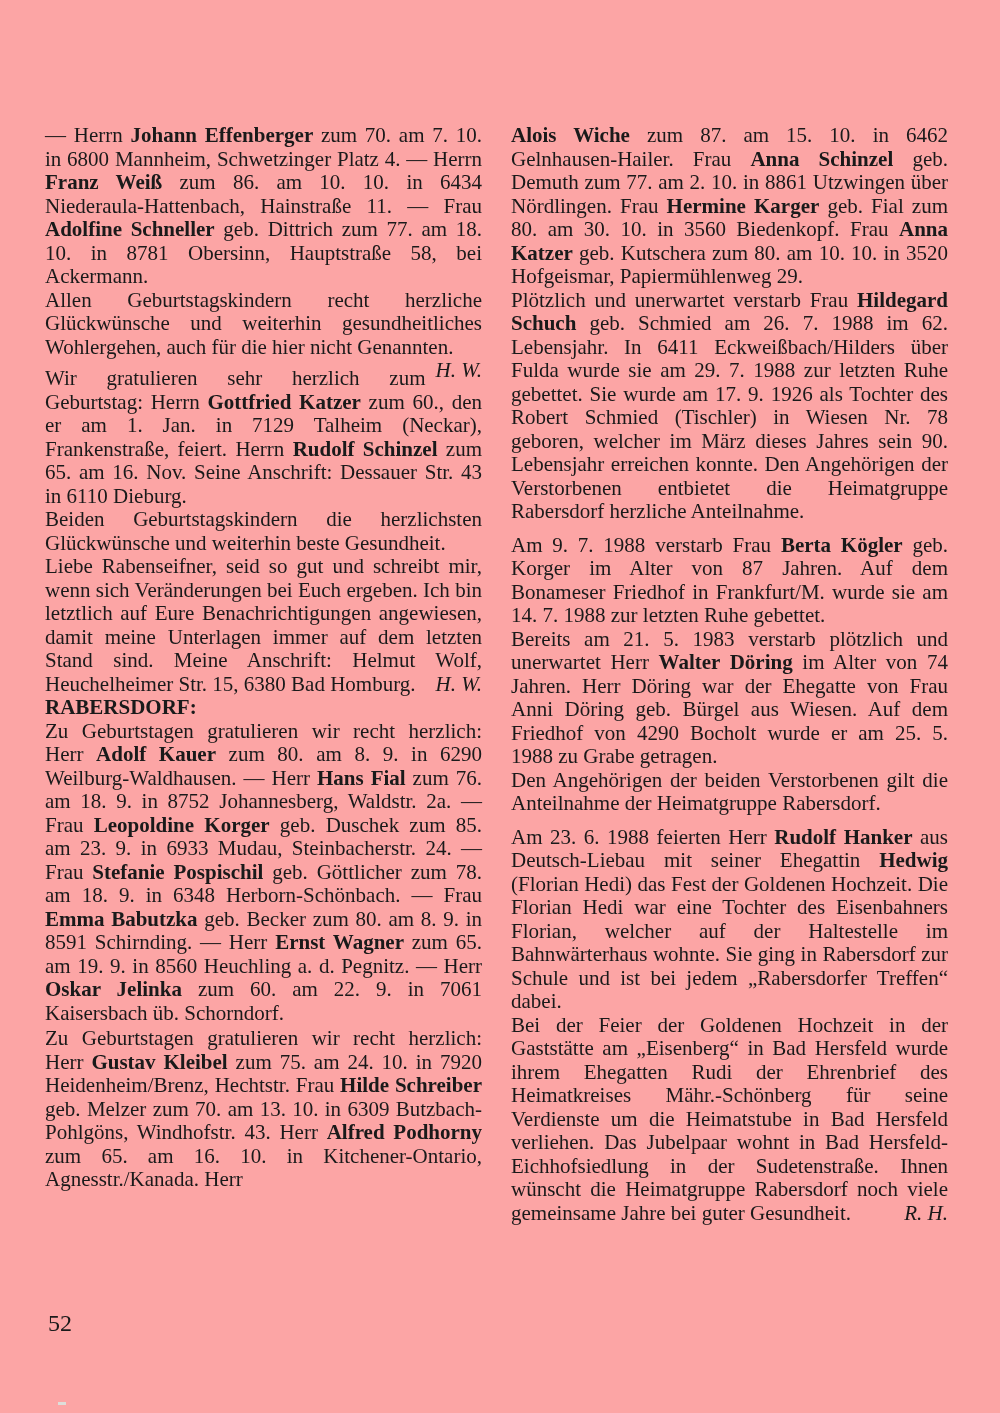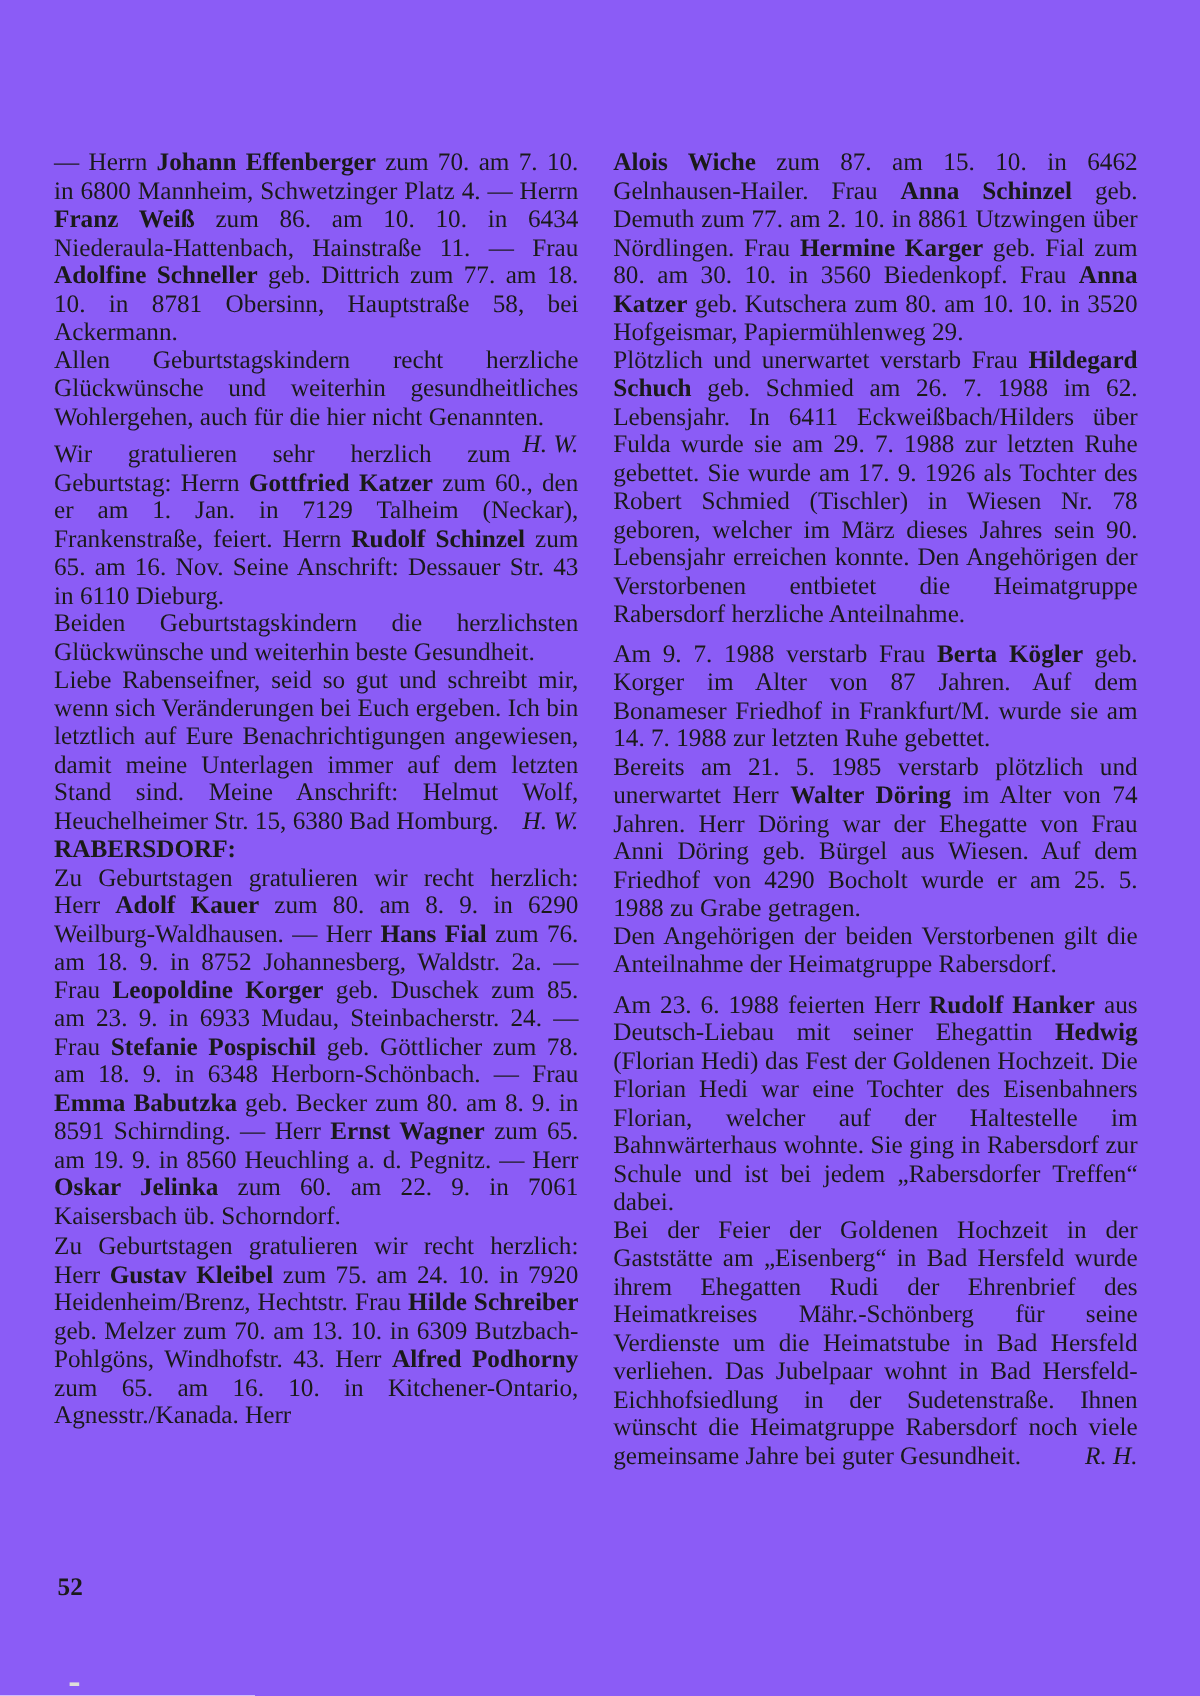--- a/index.html
+++ b/index.html
@@ -1,20 +1,20 @@
 <!DOCTYPE html>
 <html lang="de"><head>
 <meta charset="utf-8">
 <style>
   html, body { margin: 0; padding: 0; background: #ffffff; }
   .page {
     position: relative;
     width: 1000px;
     height: 1413px;
-    background: #8b5cf6;
+    background: #fca5a5;
     font-family: "Liberation Serif", "DejaVu Serif", serif;
     color: #1a1a1a;
     overflow: hidden;
   }
   .col {
     position: absolute;
     top: 124px;
     width: 437px;
     font-size: 21px;
     line-height: 23.5px;
@@ -25,23 +25,22 @@
   .col-left  { left: 45px; }
   .col-right { left: 511px; }
   .para { margin: 0; }
   .heading { font-weight: bold; }
   .para b { font-weight: bold; }
   .sig { float: right; font-style: italic; padding-left: 10px; }
   .pagenum {
     position: absolute;
     left: 48px;
     top: 1310px;
-    font-size: 21px;
+    font-size: 24px;
     color: #1a1a1a;
-    font-weight: bold;
   }
   .scan-speck {
     position: absolute;
     left: 58px;
     top: 1402px;
     width: 8px;
     height: 3px;
     background: #dededa;
   }
 </style>
@@ -56,20 +55,20 @@
       <p class="para"><span>Beiden Geburtstagskindern die herzlichsten Glückwünsche und weiterhin beste Gesundheit.</span></p>
       <p class="para"><span>Liebe Rabenseifner, seid so gut und schreibt mir, wenn sich Veränderungen bei Euch ergeben. Ich bin letztlich auf Eure Benachrichtigungen angewiesen, damit meine Unterlagen immer auf dem letzten Stand sind. Meine Anschrift: Helmut Wolf, Heuchelheimer Str. 15, 6380 Bad Homburg.</span><span class="sig">H. W.</span></p>
       <p class="para heading" style=""><b>RABERSDORF:</b></p>
       <p class="para"><span>Zu Geburtstagen gratulieren wir recht herzlich: Herr </span><b>Adolf Kauer</b><span> zum 80. am 8. 9. in 6290 Weilburg-Waldhausen. — Herr </span><b>Hans Fial</b><span> zum 76. am 18. 9. in 8752 Johannesberg, Waldstr. 2a. — Frau </span><b>Leopoldine Korger</b><span> geb. Duschek zum 85. am 23. 9. in 6933 Mudau, Steinbacherstr. 24. — Frau </span><b>Stefanie Pospischil</b><span> geb. Göttlicher zum 78. am 18. 9. in 6348 Herborn-Schönbach. — Frau </span><b>Emma Babutzka</b><span> geb. Becker zum 80. am 8. 9. in 8591 Schirnding. — Herr </span><b>Ernst Wagner</b><span> zum 65. am 19. 9. in 8560 Heuchling a. d. Pegnitz. — Herr </span><b>Oskar Jelinka</b><span> zum 60. am 22. 9. in 7061 Kaisersbach üb. Schorndorf.</span></p>
       <p class="para" style="margin-top: 2px;"><span>Zu Geburtstagen gratulieren wir recht herzlich: Herr </span><b>Gustav Kleibel</b><span> zum 75. am 24. 10. in 7920 Heidenheim/Brenz, Hechtstr. Frau </span><b>Hilde Schreiber</b><span> geb. Melzer zum 70. am 13. 10. in 6309 Butzbach-Pohlgöns, Windhofstr. 43. Herr </span><b>Alfred Podhorny</b><span> zum 65. am 16. 10. in Kitchener-Ontario, Agnesstr./Kanada. Herr</span></p>
     </div>
   <div class="col col-right" id="col-right">
       <p class="para"><b>Alois Wiche</b><span> zum 87. am 15. 10. in 6462 Gelnhausen-Hailer. Frau </span><b>Anna Schinzel</b><span> geb. Demuth zum 77. am 2. 10. in 8861 Utzwingen über Nördlingen. Frau </span><b>Hermine Karger</b><span> geb. Fial zum 80. am 30. 10. in 3560 Biedenkopf. Frau </span><b>Anna Katzer</b><span> geb. Kutschera zum 80. am 10. 10. in 3520 Hofgeismar, Papiermühlenweg 29.</span></p>
       <p class="para"><span>Plötzlich und unerwartet verstarb Frau </span><b>Hildegard Schuch</b><span> geb. Schmied am 26. 7. 1988 im 62. Lebensjahr. In 6411 Eckweißbach/Hilders über Fulda wurde sie am 29. 7. 1988 zur letzten Ruhe gebettet. Sie wurde am 17. 9. 1926 als Tochter des Robert Schmied (Tischler) in Wiesen Nr. 78 geboren, welcher im März dieses Jahres sein 90. Lebensjahr erreichen konnte. Den Angehörigen der Verstorbenen entbietet die Heimatgruppe Rabersdorf herzliche Anteilnahme.</span></p>
       <p class="para" style="margin-top: 10px;"><span>Am 9. 7. 1988 verstarb Frau </span><b>Berta Kögler</b><span> geb. Korger im Alter von 87 Jahren. Auf dem Bonameser Friedhof in Frankfurt/M. wurde sie am 14. 7. 1988 zur letzten Ruhe gebettet.</span></p>
-      <p class="para"><span>Bereits am 21. 5. 1985 verstarb plötzlich und unerwartet Herr </span><b>Walter Döring</b><span> im Alter von 74 Jahren. Herr Döring war der Ehegatte von Frau Anni Döring geb. Bürgel aus Wiesen. Auf dem Friedhof von 4290 Bocholt wurde er am 25. 5. 1988 zu Grabe getragen.</span></p>
+      <p class="para"><span>Bereits am 21. 5. 1983 verstarb plötzlich und unerwartet Herr </span><b>Walter Döring</b><span> im Alter von 74 Jahren. Herr Döring war der Ehegatte von Frau Anni Döring geb. Bürgel aus Wiesen. Auf dem Friedhof von 4290 Bocholt wurde er am 25. 5. 1988 zu Grabe getragen.</span></p>
       <p class="para"><span>Den Angehörigen der beiden Verstorbenen gilt die Anteilnahme der Heimatgruppe Rabersdorf.</span></p>
       <p class="para" style="margin-top: 10px;"><span>Am 23. 6. 1988 feierten Herr </span><b>Rudolf Hanker</b><span> aus Deutsch-Liebau mit seiner Ehegattin </span><b>Hedwig</b><span> (Florian Hedi) das Fest der Goldenen Hochzeit. Die Florian Hedi war eine Tochter des Eisenbahners Florian, welcher auf der Haltestelle im Bahnwärterhaus wohnte. Sie ging in Rabersdorf zur Schule und ist bei jedem „Rabersdorfer Treffen“ dabei.</span></p>
       <p class="para"><span>Bei der Feier der Goldenen Hochzeit in der Gaststätte am „Eisenberg“ in Bad Hersfeld wurde ihrem Ehegatten Rudi der Ehrenbrief des Heimatkreises Mähr.-Schönberg für seine Verdienste um die Heimatstube in Bad Hersfeld verliehen. Das Jubelpaar wohnt in Bad Hersfeld-Eichhofsiedlung in der Sudetenstraße. Ihnen wünscht die Heimatgruppe Rabersdorf noch viele gemeinsame Jahre bei guter Gesundheit.</span><span class="sig">R. H.</span></p>
     </div>
   <div class="pagenum">52</div>
   <div class="scan-speck"></div>
 </div>
 
 </body></html>

